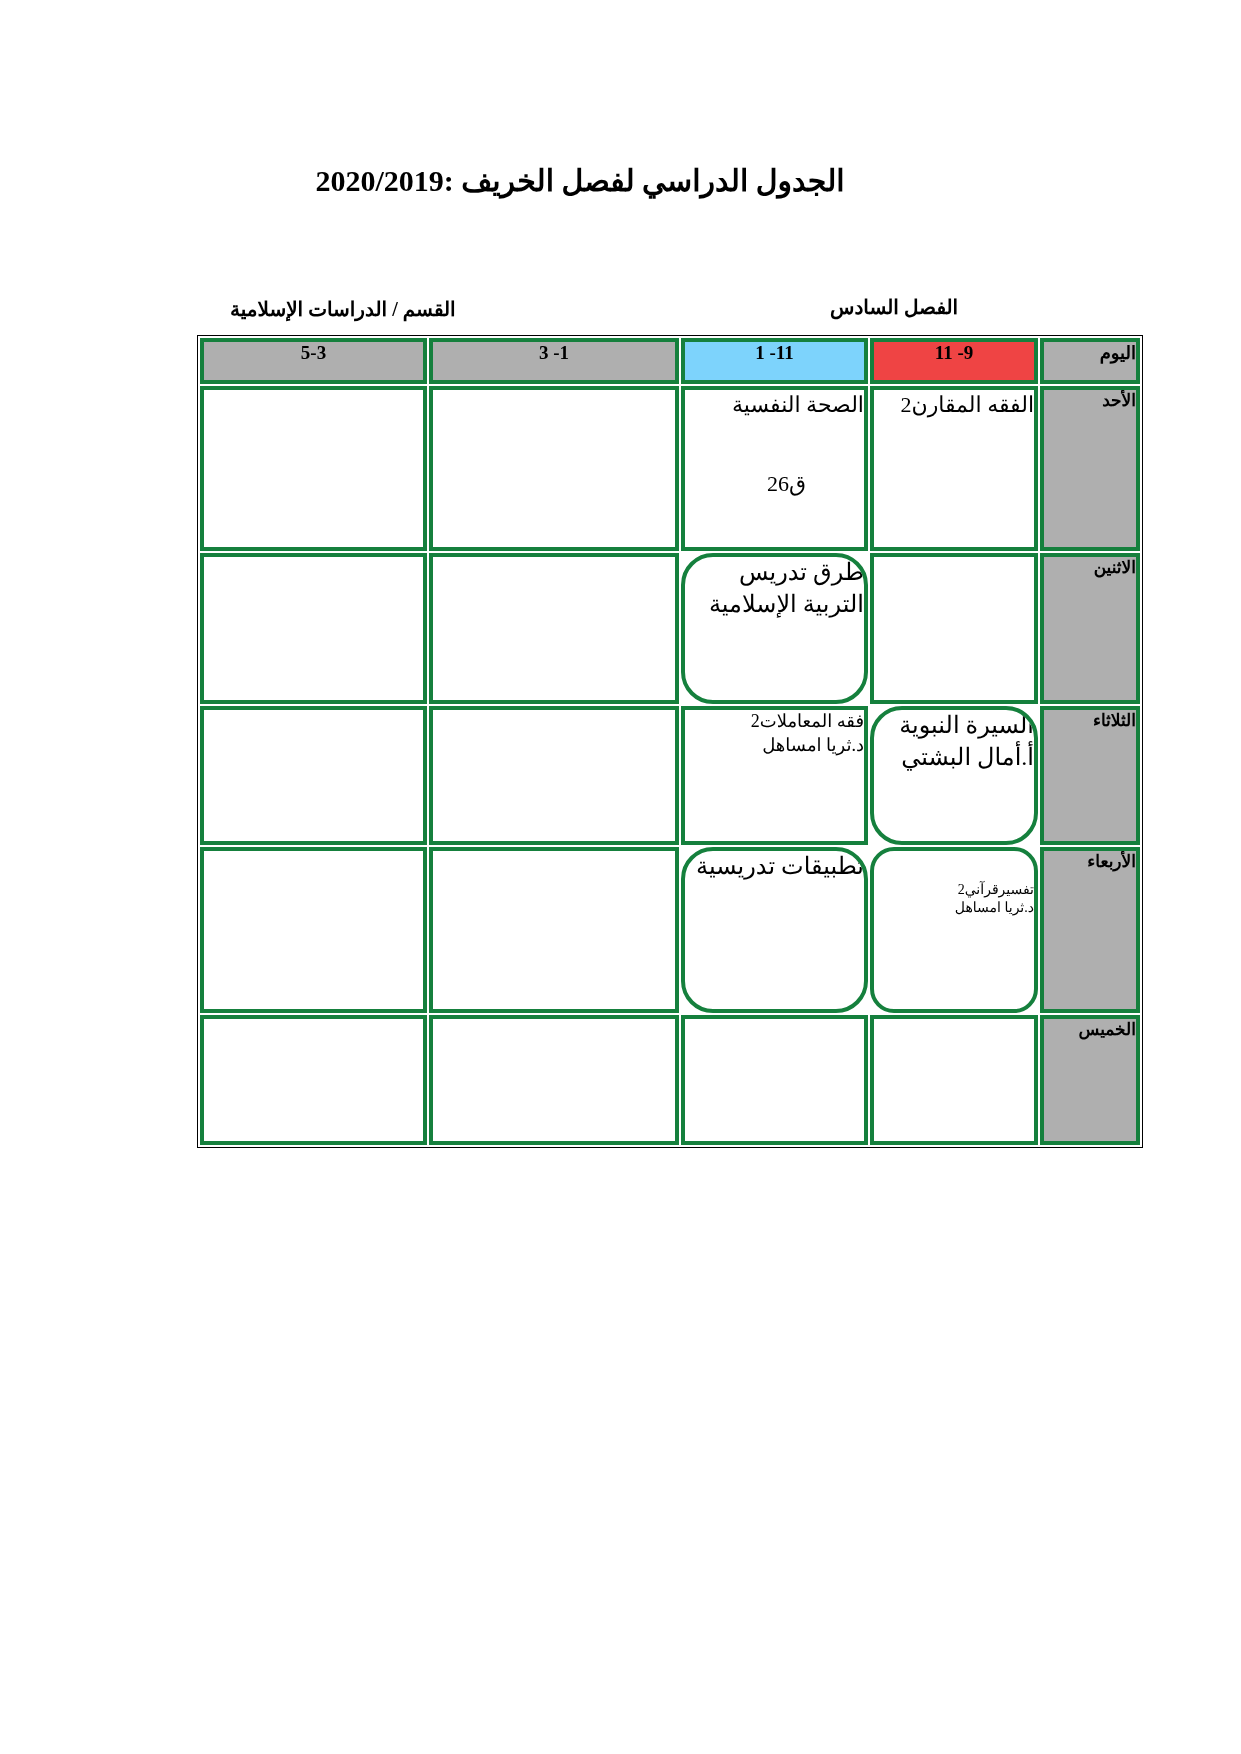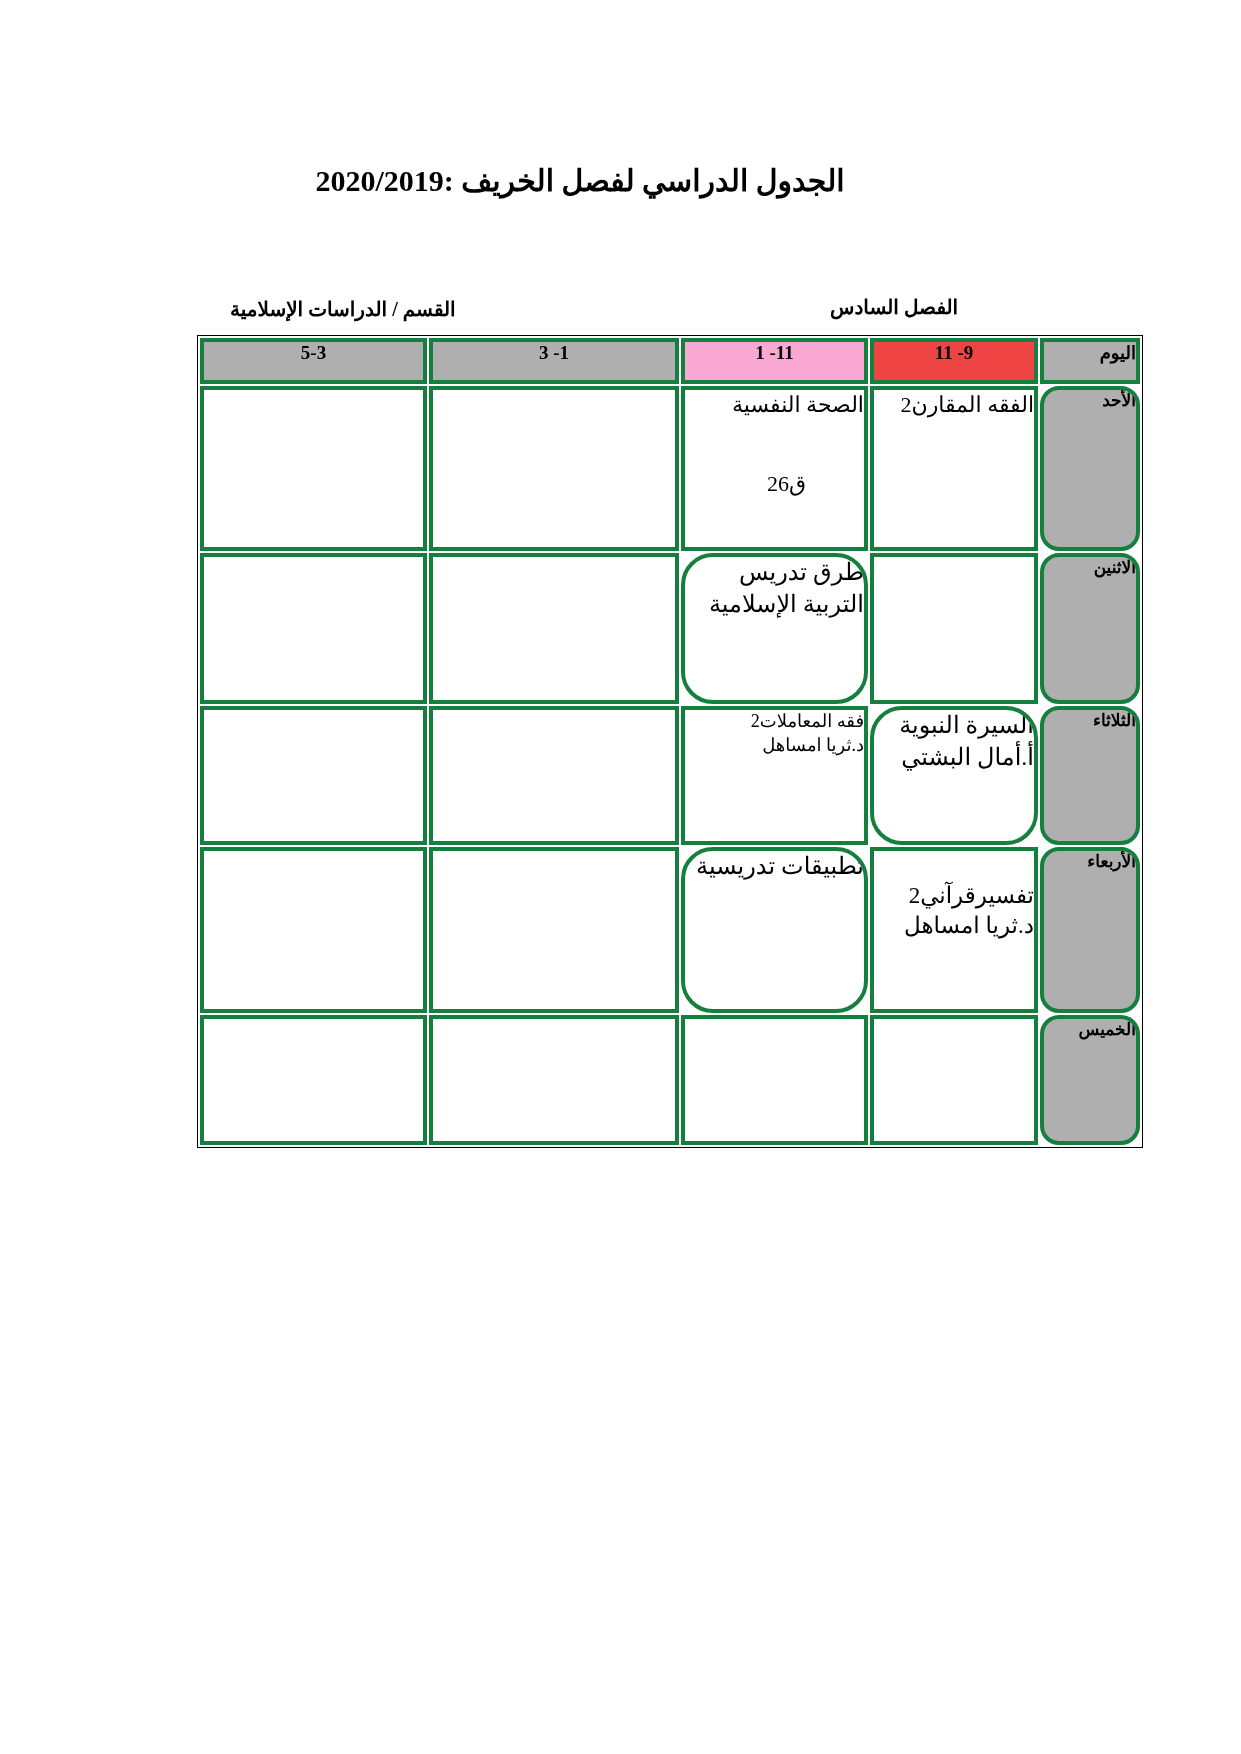--- a/index.html
+++ b/index.html
@@ -30,26 +30,26 @@
   }
   table.schedule td{
     border:4px solid #15803d;
     vertical-align:top;
     padding:0;
     overflow:hidden;
   }
   td.gray{font-weight:bold;}
   td.hd-time{direction:ltr;text-align:center;font-size:19px;vertical-align:bottom;padding-bottom:10px;}
   td.hd-day{text-align:right;padding-right:12px;font-size:18px;vertical-align:bottom;padding-bottom:10px;}
-  td.day-cell{text-align:right;padding-right:10px;font-size:17px;border-radius:19px;}
+  td.day-cell{text-align:right;padding-right:10px;font-size:17px;}
   td.cell{text-align:right;padding-right:8px;padding-left:4px;padding-top:24px;line-height:1.32;}
   .fs22{font-size:22px;}
   .fs24{font-size:24px;border-radius:32px;}
   .fs18{font-size:18px;}
-  .fs19{font-size:23px;}
+  .fs19{font-size:14px;border-radius:24px;}
   .room-line{margin-top:50px;padding-left:0;padding-right:58px;}
   .dpt40{padding-top:40px;}
   .dpt27{padding-top:27px;}
   .dpt48{padding-top:48px;}
   .footer-block{
     position:absolute;top:1226px;left:140px;width:206px;
     direction:rtl;text-align:right;
     font-size:19px;font-weight:bold;line-height:1.45;white-space:nowrap;
   }
 </style>
@@ -69,21 +69,21 @@
       <col style="width:168px">
       <col style="width:187px">
       <col style="width:250px">
       <col style="width:227px">
     </colgroup>
 
     <tbody>
         <tr style="height:46px">
       <td class="gray hd-day" style="background: rgb(175, 175, 175);">اليوم</td>
       <td class="gray hd-time" style="background: #ef4444;">11 -9</td>
-      <td class="gray hd-time" style="background: #f9a8d4;">1 -11</td>
+      <td class="gray hd-time" style="background: #7dd3fc;">1 -11</td>
       <td class="gray hd-time" style="background: rgb(175, 175, 175);">3 -1</td>
       <td class="gray hd-time" style="background: rgb(175, 175, 175);">5-3</td>
     </tr>
 
     <tr style="height:165px">
       <td class="gray day-cell dpt40" style="background: rgb(175, 175, 175);">الأحد</td>
       <td class="cell fs22">
         <div>الفقه المقارن2</div>
       </td>
       <td class="cell fs22">

